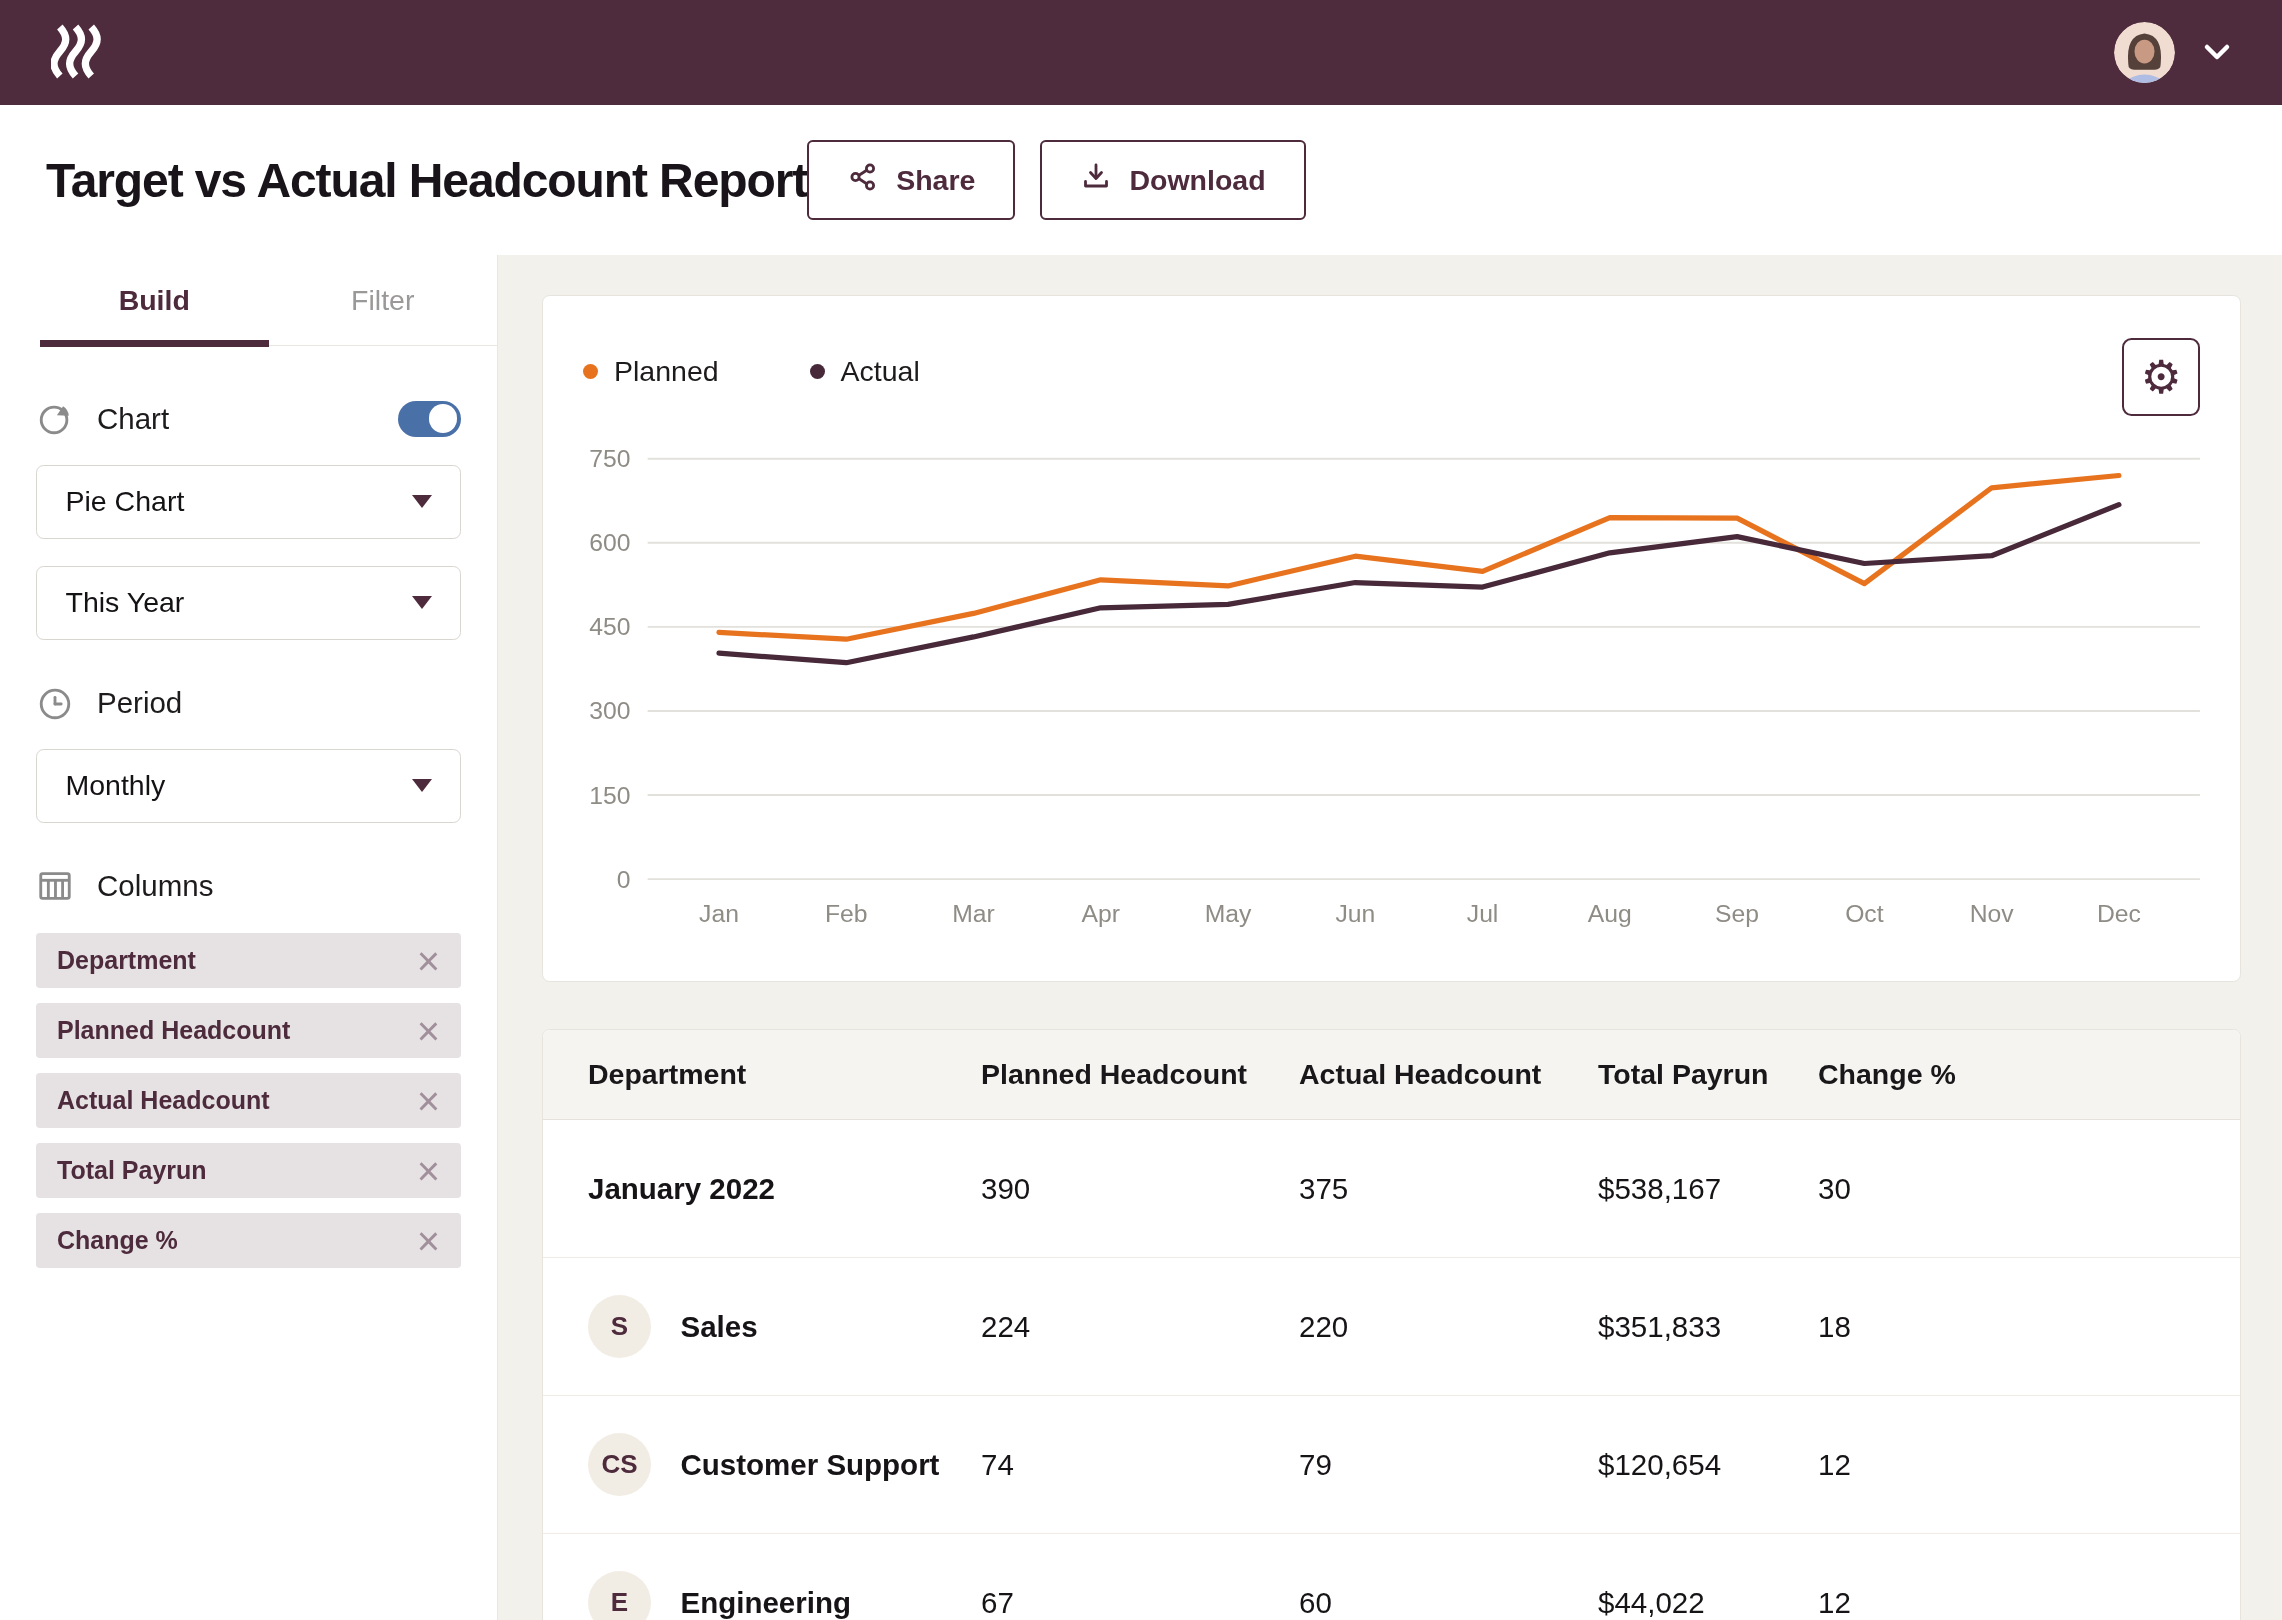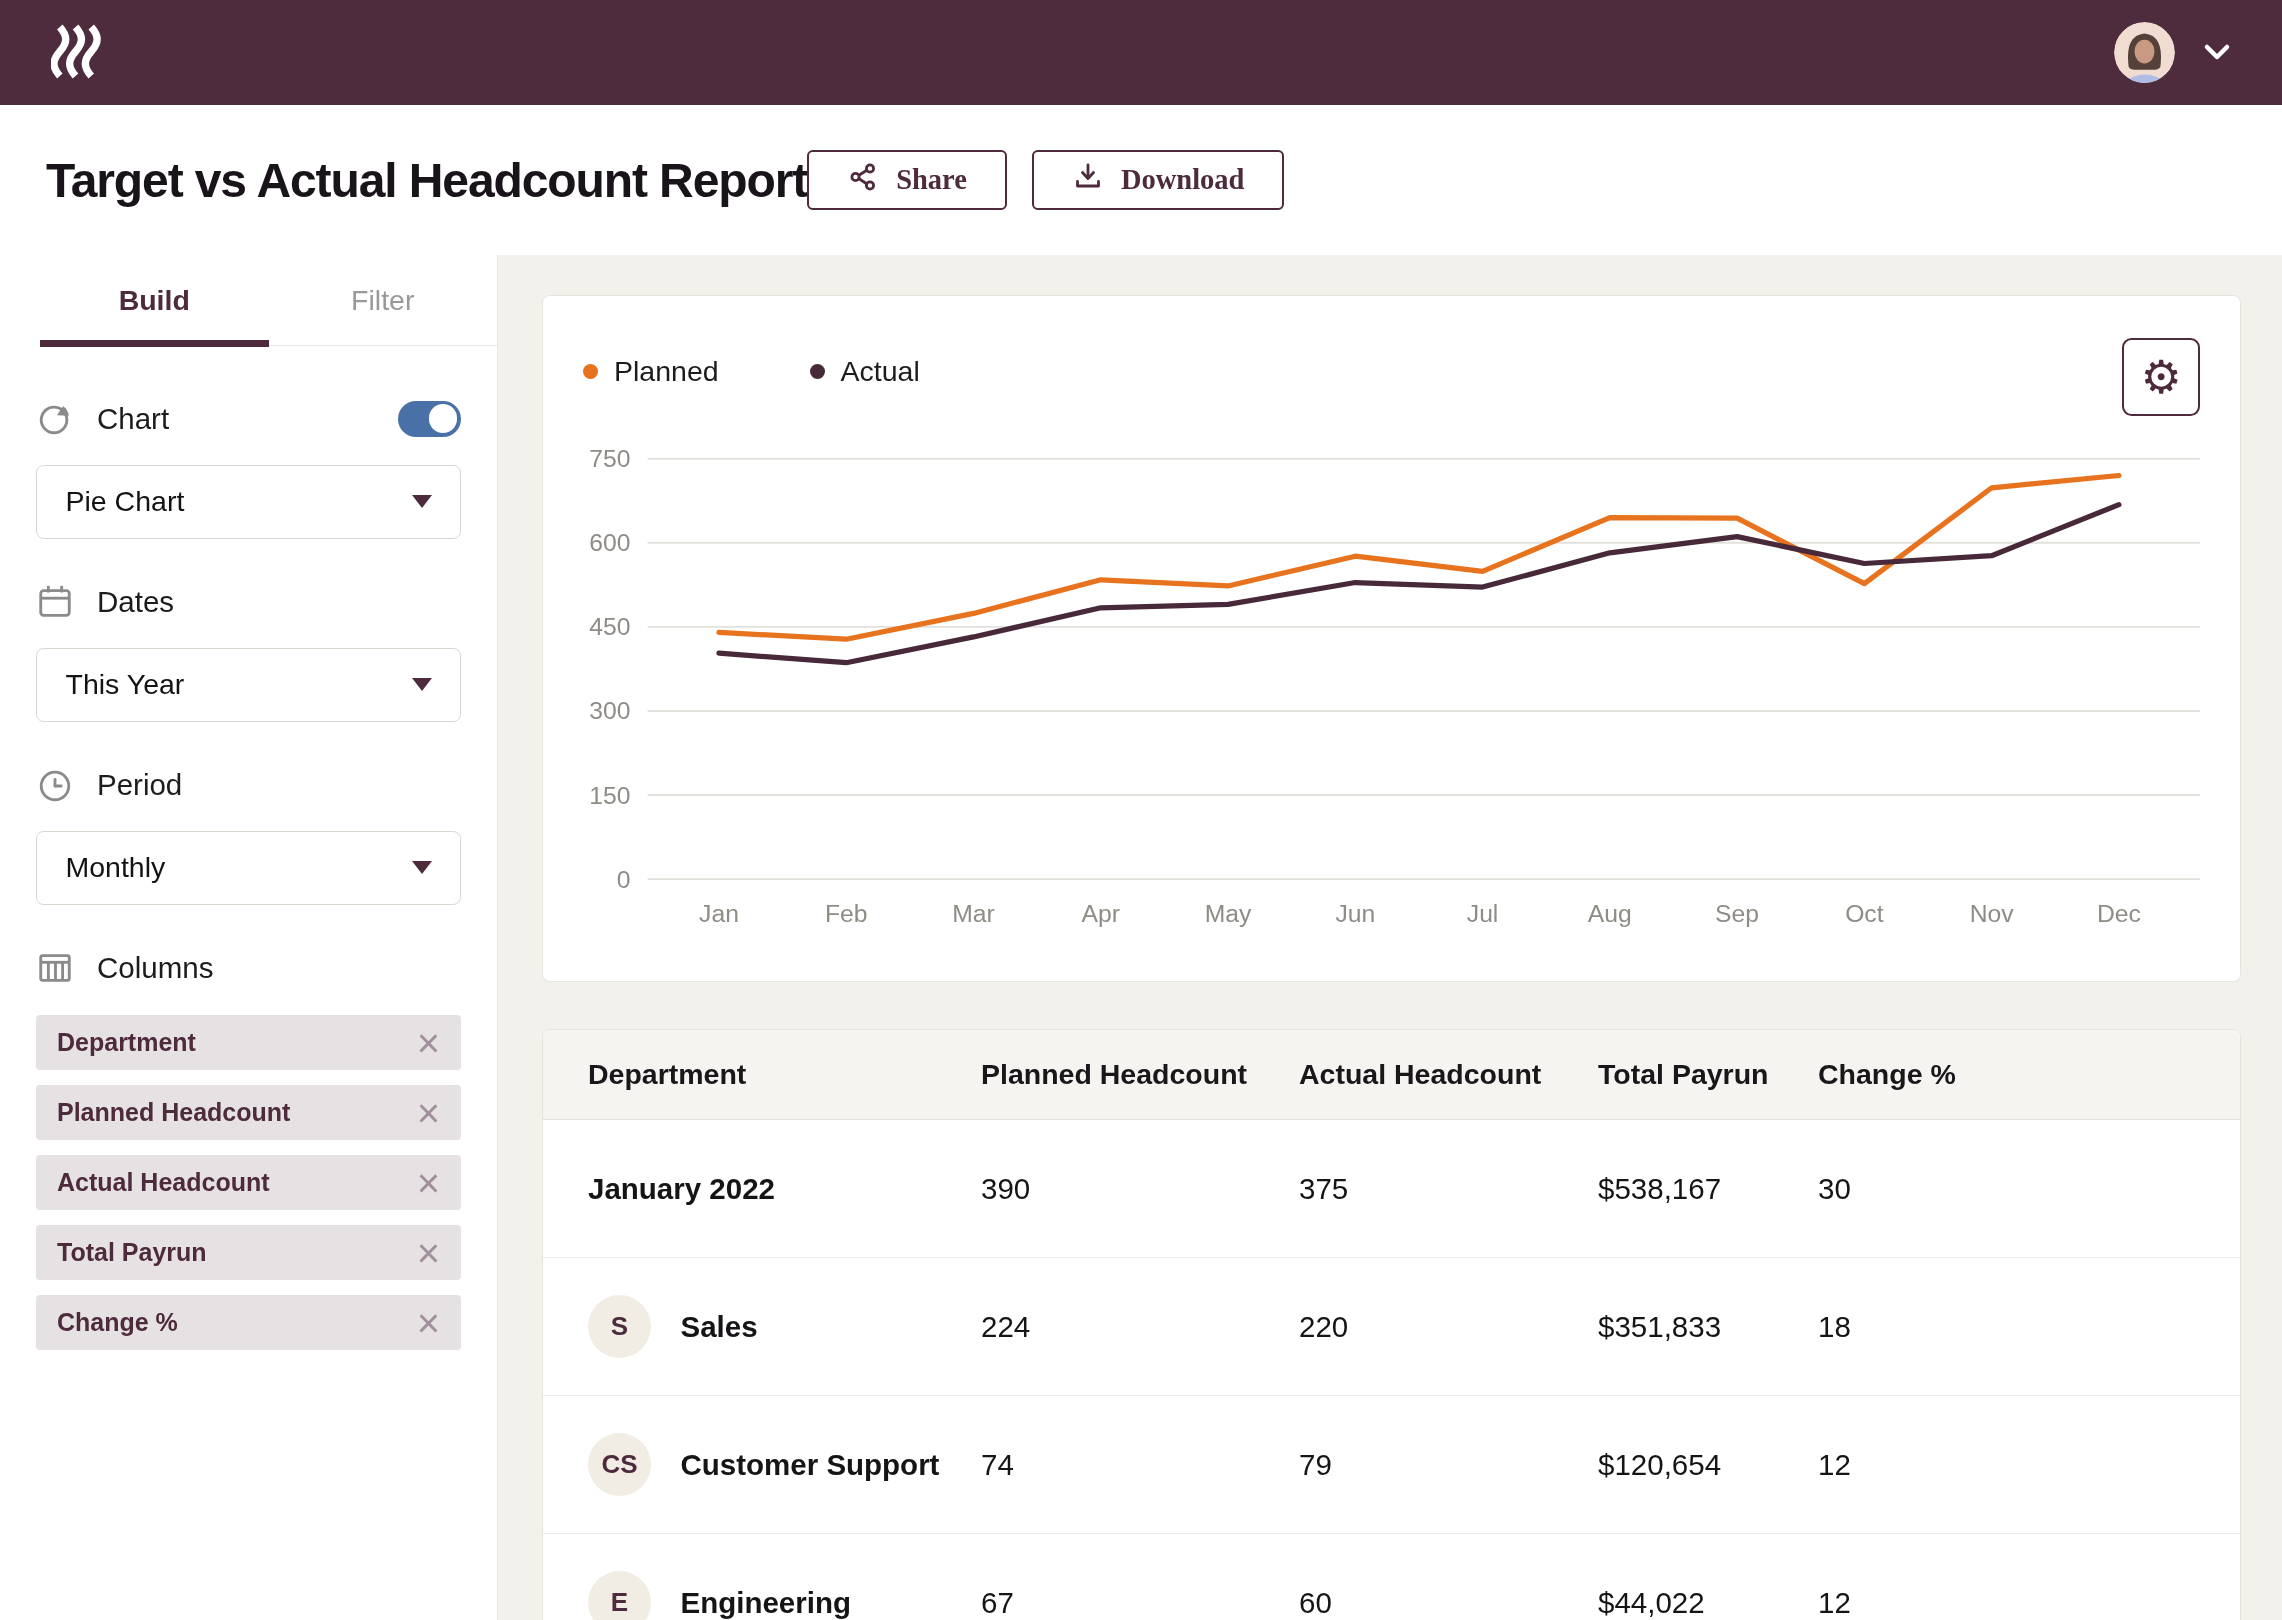--- a/index.html
+++ b/index.html
@@ -18,23 +18,23 @@
   
   .topnav{position:absolute;left:0;top:0;width:2283px;height:105px;background:var(--navbar);
     display:flex;align-items:center;justify-content:space-between;padding:0 51px;}
   .nav-right{display:flex;align-items:center;gap:27px;}
   .avatar{width:61px;height:61px;border-radius:50%;overflow:hidden;flex:0 0 auto;}
   
   .page-header{position:absolute;left:0;top:105px;width:2283px;height:150px;background:#fff;
     display:flex;align-items:center;justify-content:flex-start;padding:0 46px;}
   .title{font-size:48px;font-weight:700;color:#191419;letter-spacing:-1.1px;}
   .actions{display:flex;gap:25px;}
-  .btn{height:60px;padding:0 38px;border:2.9px solid var(--maroon);border-radius:5.7px;background:#fff;
+  .btn{height:80px;padding:0 38px;border:2.9px solid var(--maroon);border-radius:5.7px;background:#fff;
     display:flex;align-items:center;gap:17px;font-size:28.5px;font-weight:700;color:var(--maroon);cursor:pointer;
-    font-family:Liberation Serif, serif;}
+    font-family:Liberation Sans, sans-serif;}
   
   .sidebar{position:absolute;left:0;top:255px;width:498px;height:1366px;background:#fff;
     border-right:1.9px solid #EAE7E1;}
   .tabs{display:flex;height:91px;border-bottom:1.9px solid #EAE7E1;margin-left:40px;}
   .tab{flex:1;display:flex;align-items:center;justify-content:center;font-size:28.5px;color:#9B9998;position:relative;cursor:pointer;}
   .tab.active{color:var(--maroon);font-weight:700;}
   .tab.active::after{content:"";position:absolute;left:0;right:0;bottom:-1.9px;height:6.7px;background:var(--maroon);}
   .side-body{padding:9.5px 36px 0 36px;}
   .sec-head{display:flex;align-items:center;gap:23px;margin-top:44px;}
   .sicon{width:38px;height:38px;flex:0 0 auto;display:flex;align-items:center;justify-content:center;}
@@ -152,31 +152,20 @@
       </span>
       <span class="sec-label">Chart</span>
       <span class="sec-spacer"></span>
       <span class="toggle"></span>
     </div>
     <div class="select">
       <span>Pie Chart</span>
       <span class="caret"></span>
     </div>
 
-    <div class="sec-head">
-      <span class="sicon">
-        <svg width="38" height="38" viewBox="0 0 40 40" fill="none" stroke="#8B8B8B" stroke-width="3">
-          <rect x="5" y="8" width="30" height="26" rx="3"></rect>
-          <path d="M13 3 V10"></path>
-            <path d="M27 3 V10"></path>
-            <path d="M5 16 H35"></path>
-        </svg>
-      </span>
-      <span class="sec-label">Dates</span>
-    </div>
     <div class="select">
       <span>This Year</span>
       <span class="caret"></span>
     </div>
 
     <div class="sec-head">
       <span class="sicon">
         <svg width="38" height="38" viewBox="0 0 40 40" fill="none" stroke="#8B8B8B" stroke-width="3" stroke-linecap="round">
           <circle cx="20" cy="21" r="14.5"></circle>
           <path d="M20 14 V21"></path>

